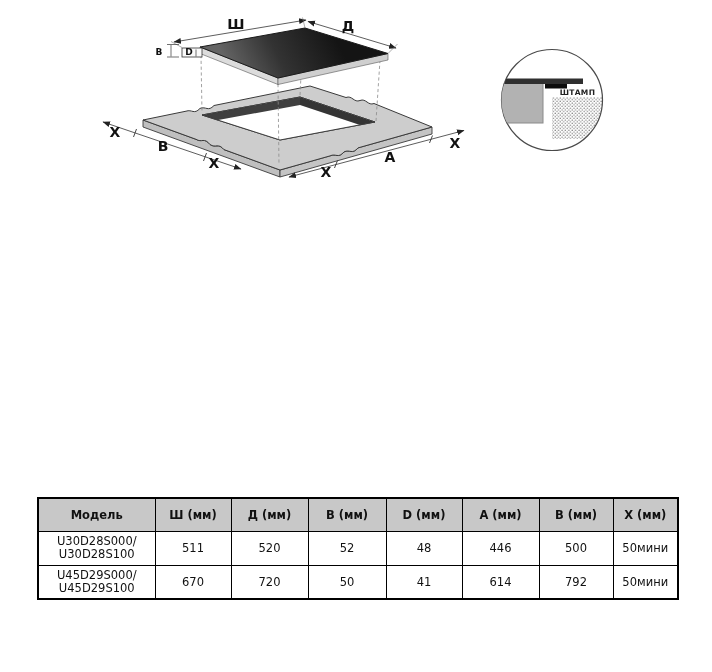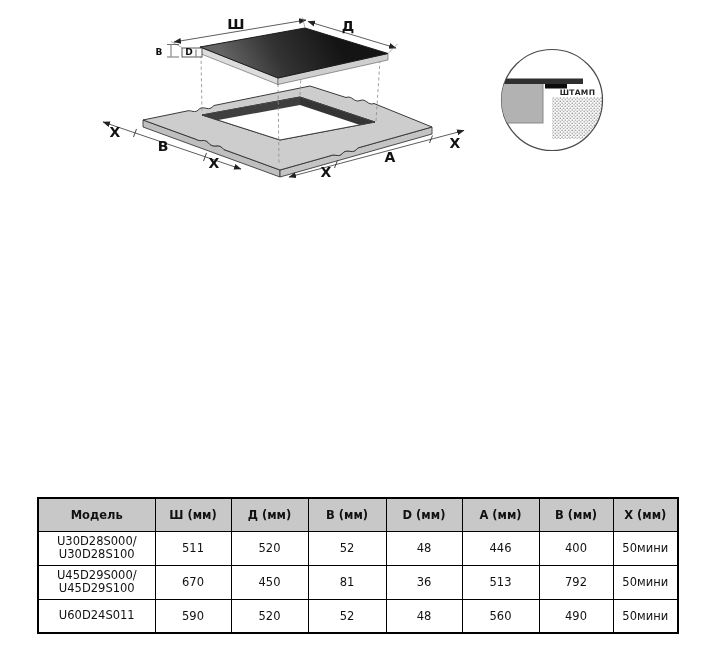--- a/index.html
+++ b/index.html
@@ -179,46 +179,33 @@
         <tr>
           <td class="model-cell">
             <span>U30D28S000/</span>
             <span>U30D28S100</span>
           </td>
           <td>511</td>
           <td>520</td>
           <td>52</td>
           <td>48</td>
           <td>446</td>
-          <td>400</td>
+          <td>500</td>
           <td>50мини</td>
         </tr>
         <tr>
           <td class="model-cell">
             <span>U45D29S000/</span>
             <span>U45D29S100</span>
           </td>
           <td>670</td>
-          <td>450</td>
-          <td>81</td>
-          <td>36</td>
-          <td>513</td>
+          <td>720</td>
+          <td>50</td>
+          <td>41</td>
+          <td>614</td>
           <td>792</td>
-          <td>50мини</td>
-        </tr>
-        <tr>
-          <td class="model-cell">
-            <span>U60D24S011</span>
-            <span></span>
-          </td>
-          <td>590</td>
-          <td>520</td>
-          <td>52</td>
-          <td>48</td>
-          <td>560</td>
-          <td>490</td>
           <td>50мини</td>
         </tr>
       </tbody>
     </table>
   </div>
 
 </div>
 
 </body></html>

